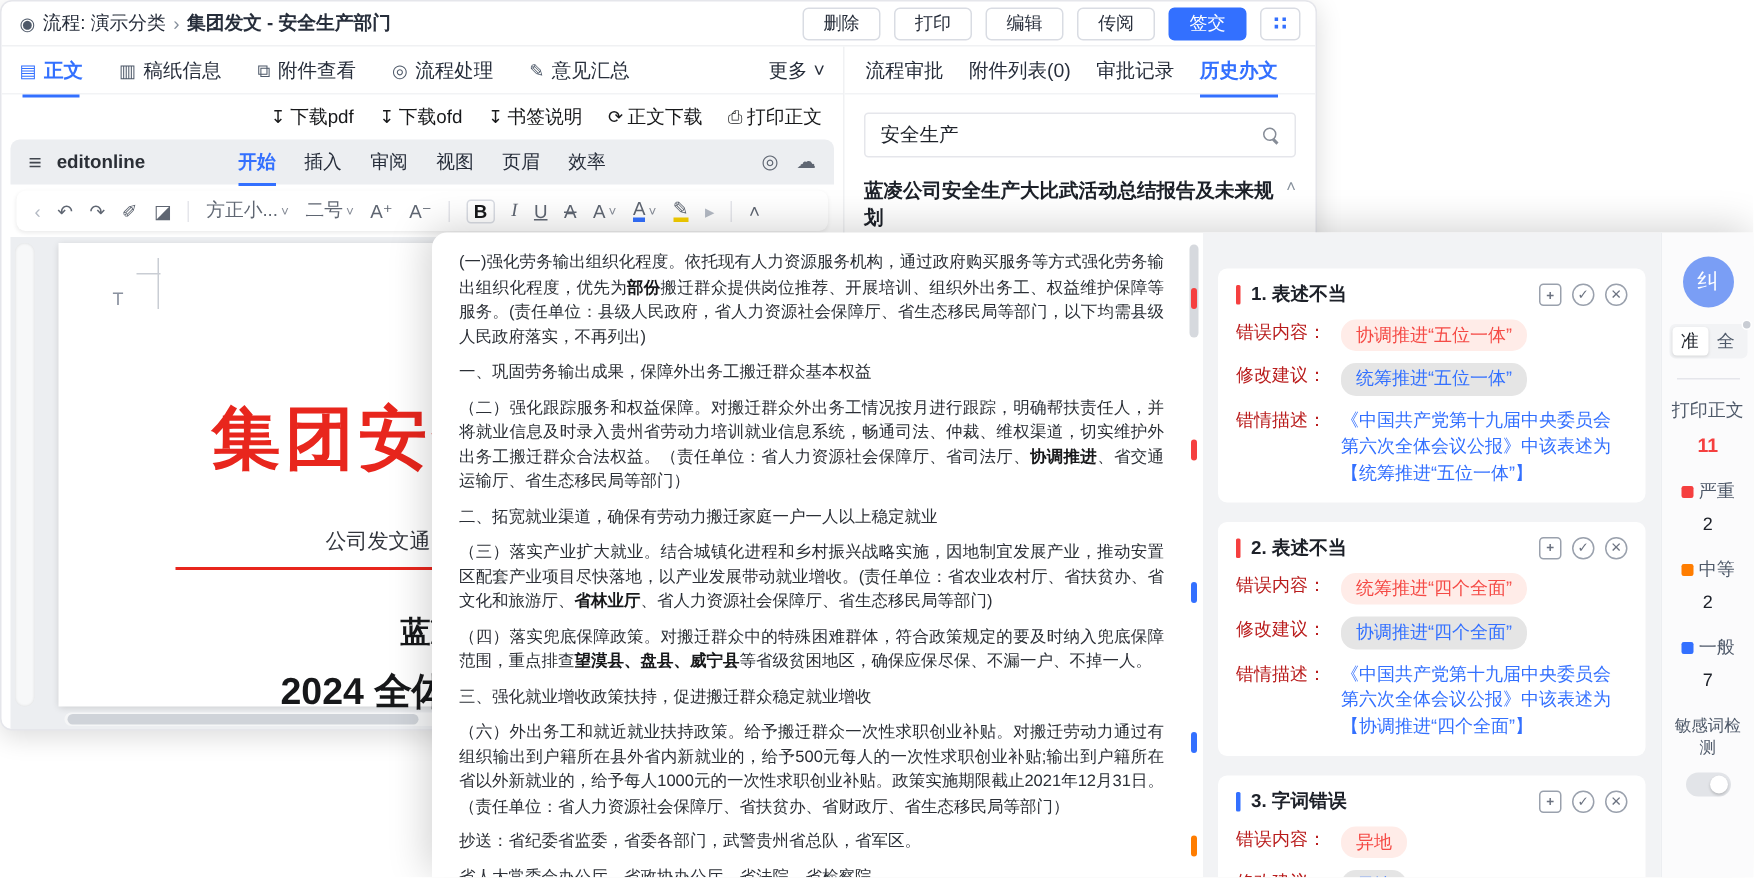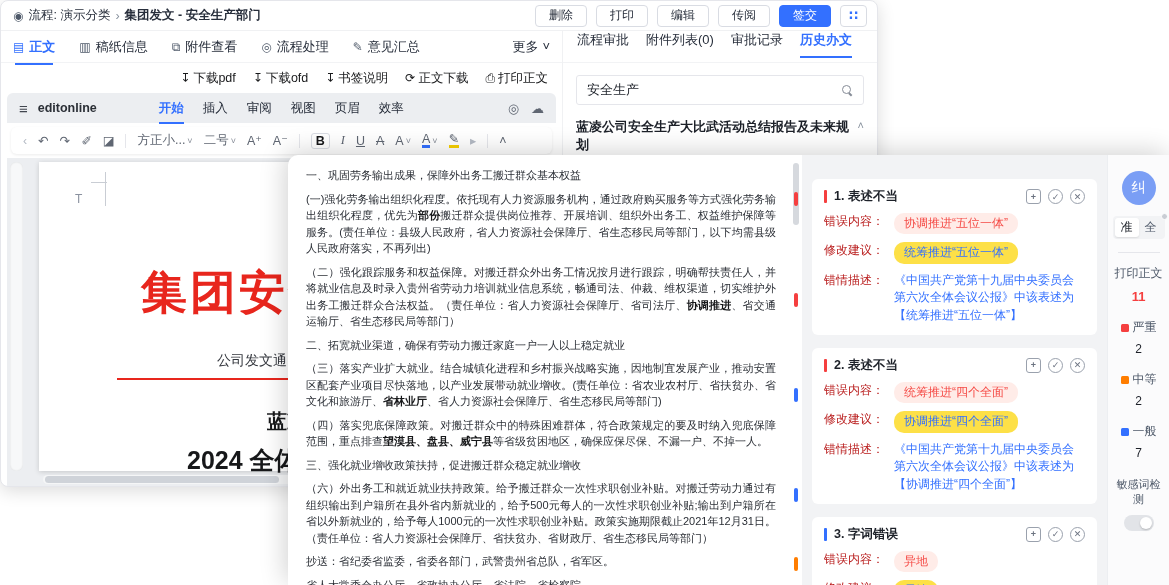--- a/index.html
+++ b/index.html
@@ -77,21 +77,21 @@
     letter-spacing:3px; white-space:nowrap; }
   .page-sub { position:absolute; left:178px; top:190px; font-size:14px; color:#33363d;
     font-family:"DejaVu Serif","Liberation Serif",serif; white-space:nowrap; }
   .red-rule { position:absolute; left:78px; top:216px; width:560px; height:2px; background:#e8261d; }
   .page-blue { position:absolute; left:228px; top:246px; font-size:20px; font-weight:700; color:#17181a; white-space:nowrap; }
   .page-2024 { position:absolute; left:148px; top:282px; font-size:25px; font-weight:700; color:#17181a; white-space:nowrap; }
   .h-scroll { position:absolute; left:36px; right:4px; bottom:3px; height:9px; background:#f5f6f7; border-radius:5px; }
   .h-thumb { position:absolute; left:2px; top:1px; width:46%; height:7px; background:#cfd3d9; border-radius:4px; }
 
   .right-pane { flex:1; display:flex; flex-direction:column; min-width:0; }
-  .rp-tabs { height:32px; display:flex; align-items:flex-start; gap:17px; padding:0 14px; font-size:13px;
+  .rp-tabs { height:32px; display:flex; align-items:center; gap:17px; padding:0 14px; font-size:13px;
     color:#272e3b; border-bottom:1px solid #f2f3f5; flex:none; white-space:nowrap; }
   .rp-tab { position:relative; cursor:pointer; }
   .rp-tab.active { color:#3370ff; font-weight:700; }
   .rp-tab.active::after { content:""; position:absolute; left:0; right:0; bottom:-9px; height:2px; background:#3370ff; }
   .rp-body { padding:12px 13px 0 13px; }
   .search-box { height:30px; border:1px solid #e5e6eb; border-radius:3px; display:flex; align-items:center;
     justify-content:space-between; padding:0 10px; font-size:13px; color:#1d2129; }
   .mag { position:relative; width:11px; height:11px; flex:none; }
   .mag::before { content:""; position:absolute; left:0; top:0; width:7px; height:7px; border:1.5px solid #868c97; border-radius:50%; }
   .mag::after { content:""; position:absolute; left:7px; top:7px; width:4px; height:1.5px; background:#868c97;
@@ -123,21 +123,21 @@
   .sev-bar { width:3px; height:13px; border-radius:1px; margin-right:7px; flex:none; }
   .card-icons { margin-left:auto; display:flex; gap:7px; }
   .cicon { width:15px; height:15px; border:1px solid #9aa1ad; display:flex; align-items:center;
     justify-content:center; font-size:9px; color:#6b7280; cursor:pointer; background:#fff; }
   .cicon.round { border-radius:50%; }
   .cicon.sq { border-radius:3px; }
   .crow { display:flex; align-items:flex-start; margin-top:8px; font-size:12px; line-height:1.45; }
   .crow-label { color:#b91c1c; width:70px; flex:none; }
   .pill { padding:2px 10px; border-radius:10px; font-size:12px; }
   .pill.err { background:#ffece8; color:#f54a45; }
-  .pill.sug { background:#fde047; color:#3370ff; }
+  .pill.sug { background:#e5e5e5; color:#3370ff; }
   .cdesc { color:#3370ff; flex:1; }
   .ov-side { width:62px; flex:none; background:#fbfbfc; border-left:1px solid #eceef1; display:flex;
     flex-direction:column; align-items:center; padding-top:16px; }
   .jiu { width:34px; height:34px; border-radius:50%; background:#7a9ef5; color:#fff; font-size:14px;
     display:flex; align-items:center; justify-content:center; cursor:pointer; }
   .seg { margin-top:11px; background:#f2f3f5; border-radius:4px; padding:2px; display:flex; font-size:12px; position:relative; }
   .seg-on { background:#fff; padding:1px 6px; border-radius:3px; color:#1d2129; box-shadow:0 1px 2px rgba(0,0,0,.1); cursor:pointer; }
   .seg-off { padding:1px 6px; color:#4e5969; cursor:pointer; }
   .seg-badge { position:absolute; top:-3px; right:-3px; width:7px; height:7px; background:#c9cdd4;
     border-radius:50%; border:1px solid #fff; }
@@ -326,22 +326,22 @@
             <span>蓝小凌（演示）</span>
             <span class="author-time">2024-10-22 14:03</span>
           </div>
         </div>
       </div>
     </div>
   </div>
 
   <div class="overlay">
     <div class="ov-doc" id="ov-doc">
+        <p><span>(一)强化劳务输出组织化程度。依托现有人力资源服务机构，通过政府购买服务等方式强化劳务输出组织化程度，优先为</span><b>部份</b><span>搬迁群众提供岗位推荐、开展培训、组织外出务工、权益维护保障等服务。(责任单位：县级人民政府，省人力资源社会保障厅、省生态移民局等部门，以下均需县级人民政府落实，不再列出)</span></p>
         <p><span>一、巩固劳务输出成果，保障外出务工搬迁群众基本权益</span></p>
-        <p><span>(一)强化劳务输出组织化程度。依托现有人力资源服务机构，通过政府购买服务等方式强化劳务输出组织化程度，优先为</span><b>部份</b><span>搬迁群众提供岗位推荐、开展培训、组织外出务工、权益维护保障等服务。(责任单位：县级人民政府，省人力资源社会保障厅、省生态移民局等部门，以下均需县级人民政府落实，不再列出)</span></p>
         <p><span>（二）强化跟踪服务和权益保障。对搬迁群众外出务工情况按月进行跟踪，明确帮扶责任人，并将就业信息及时录入贵州省劳动力培训就业信息系统，畅通司法、仲裁、维权渠道，切实维护外出务工搬迁群众合法权益。（责任单位：省人力资源社会保障厅、省司法厅、</span><b>协调推进</b><span>、省交通运输厅、省生态移民局等部门）</span></p>
         <p><span>二、拓宽就业渠道，确保有劳动力搬迁家庭一户一人以上稳定就业</span></p>
         <p><span>（三）落实产业扩大就业。结合城镇化进程和乡村振兴战略实施，因地制宜发展产业，推动安置区配套产业项目尽快落地，以产业发展带动就业增收。(责任单位：省农业农村厅、省扶贫办、省文化和旅游厅、</span><b>省林业厅</b><span>、省人力资源社会保障厅、省生态移民局等部门)</span></p>
         <p><span>（四）落实兜底保障政策。对搬迁群众中的特殊困难群体，符合政策规定的要及时纳入兜底保障范围，重点排查</span><b>望漠县、盘县、威宁县</b><span>等省级贫困地区，确保应保尽保、不漏一户、不掉一人。</span></p>
         <p><span>三、强化就业增收政策扶持，促进搬迁群众稳定就业增收</span></p>
         <p><span>（六）外出务工和就近就业扶持政策。给予搬迁群众一次性求职创业补贴。对搬迁劳动力通过有组织输出到户籍所在县外省内新就业的，给予500元每人的一次性求职创业补贴;输出到户籍所在省以外新就业的，给予每人1000元的一次性求职创业补贴。政策实施期限截止2021年12月31日。（责任单位：省人力资源社会保障厅、省扶贫办、省财政厅、省生态移民局等部门）</span></p>
         <p><span>抄送：省纪委省监委，省委各部门，武警贵州省总队，省军区。</span></p>
         <p><span>省人大常委会办公厅，省政协办公厅，省法院，省检察院。</span></p>
       </div>
     <div class="ov-scroll" id="ov-scroll">

